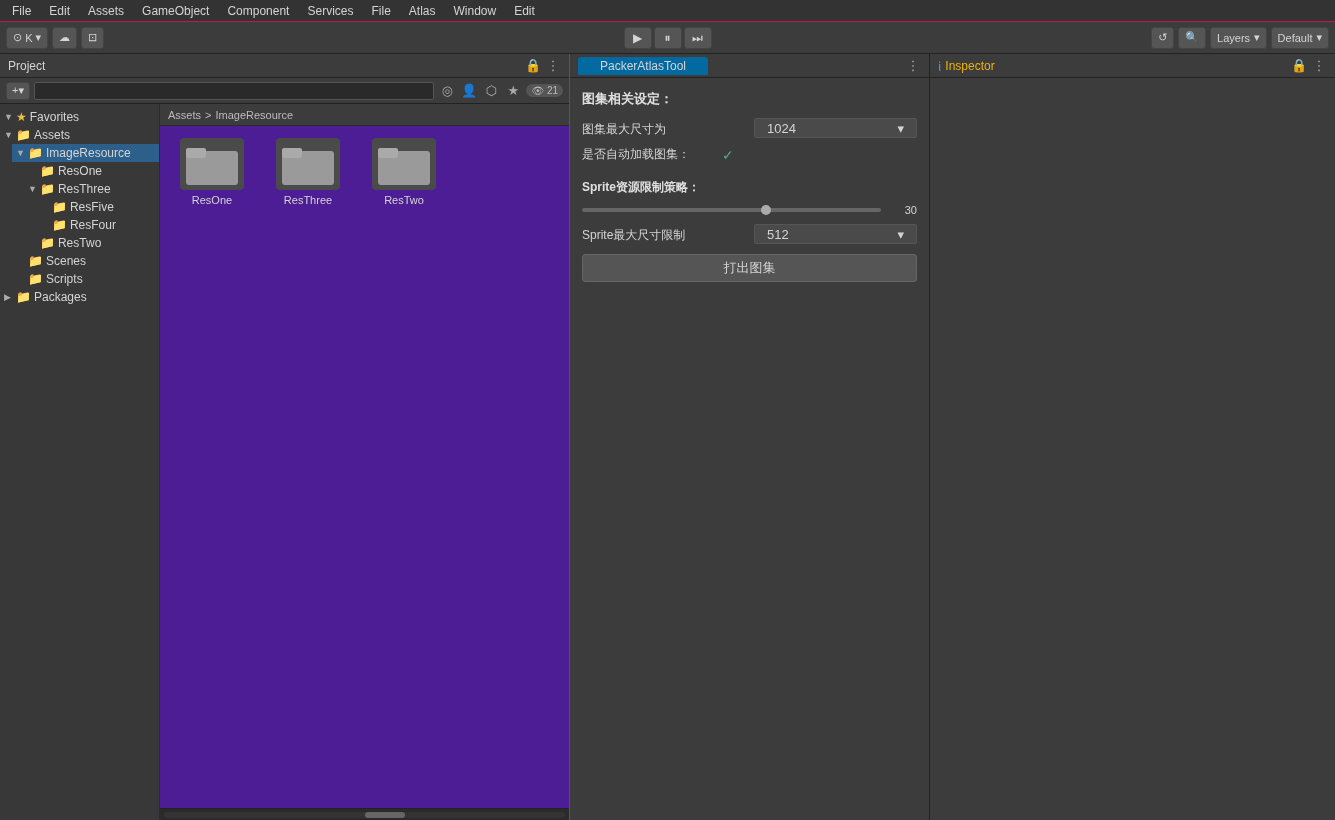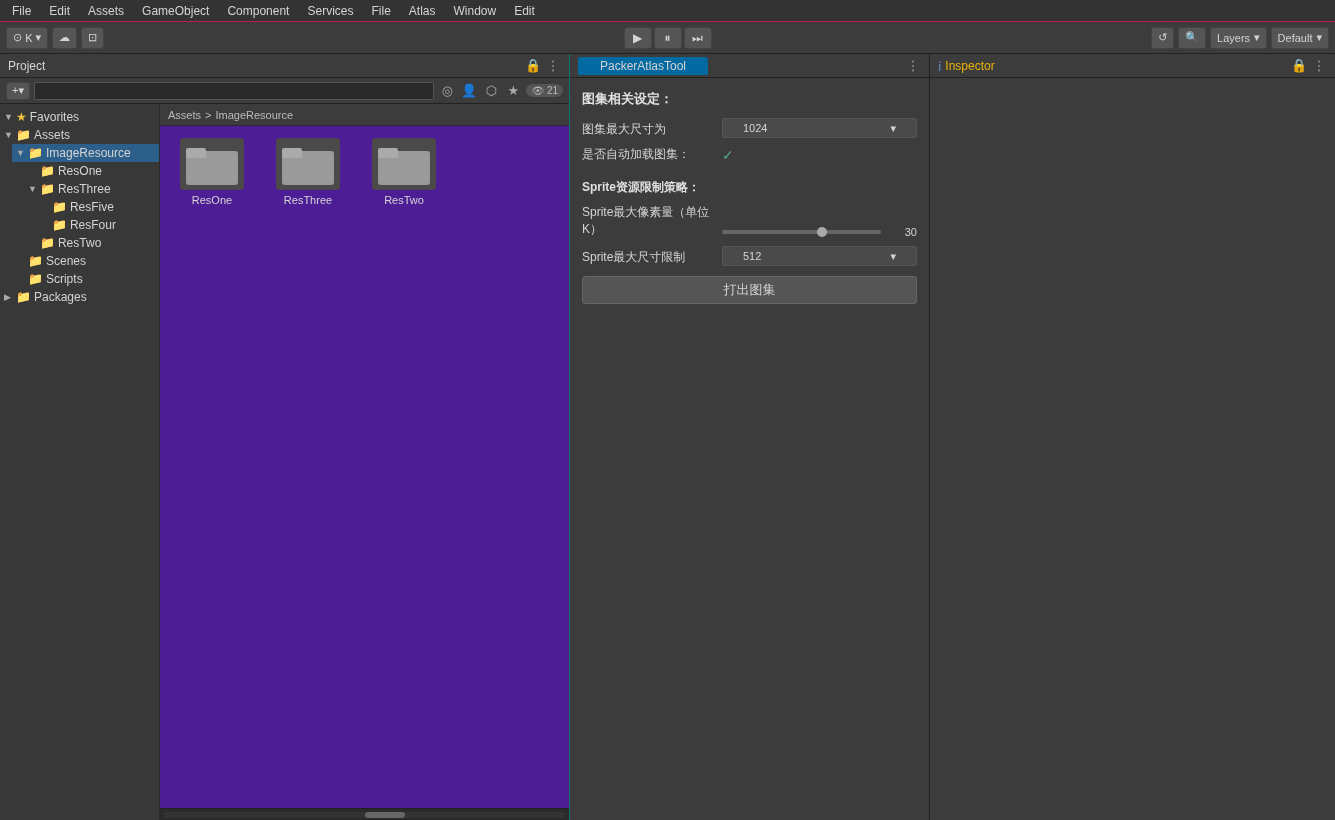--- a/index.html
+++ b/index.html
@@ -346,26 +346,27 @@
       margin-bottom: 8px;
       margin-top: 16px;
     }
     .form-select {
       flex: 1;
       height: 20px;
       background: #4a4a4a;
       border: 1px solid #555;
       border-radius: 2px;
       color: #d4d4d4;
-      font-size: 11px;
-      padding: 0 20px;
+      font-size: 13px;
+      padding: 0 12px;
       display: flex;
       align-items: center;
       justify-content: space-between;
       cursor: pointer;
+      margin-left: 32px;
     }
     .check-mark {
       color: #5a9; 
       font-size: 14px;
     }
     .slider-container {
       display: flex;
       align-items: center;
       flex: 1;
       gap: 6px;
@@ -668,21 +669,20 @@
       </div>
 
       <div class="form-row">
         <span class="form-label">是否自动加载图集：</span>
         <span class="check-mark">✓</span>
       </div>
 
       <div class="form-label-bold">Sprite资源限制策略：</div>
 
       <div class="form-row">
-        <span class="form-label">Sprite最大像素量（单位K）</span>
         <div class="slider-container">
           <div class="slider">
             <div class="slider-thumb"></div>
           </div>
           <span class="slider-value">30</span>
         </div>
       </div>
 
       <div class="form-row">
         <span class="form-label">Sprite最大尺寸限制</span>

